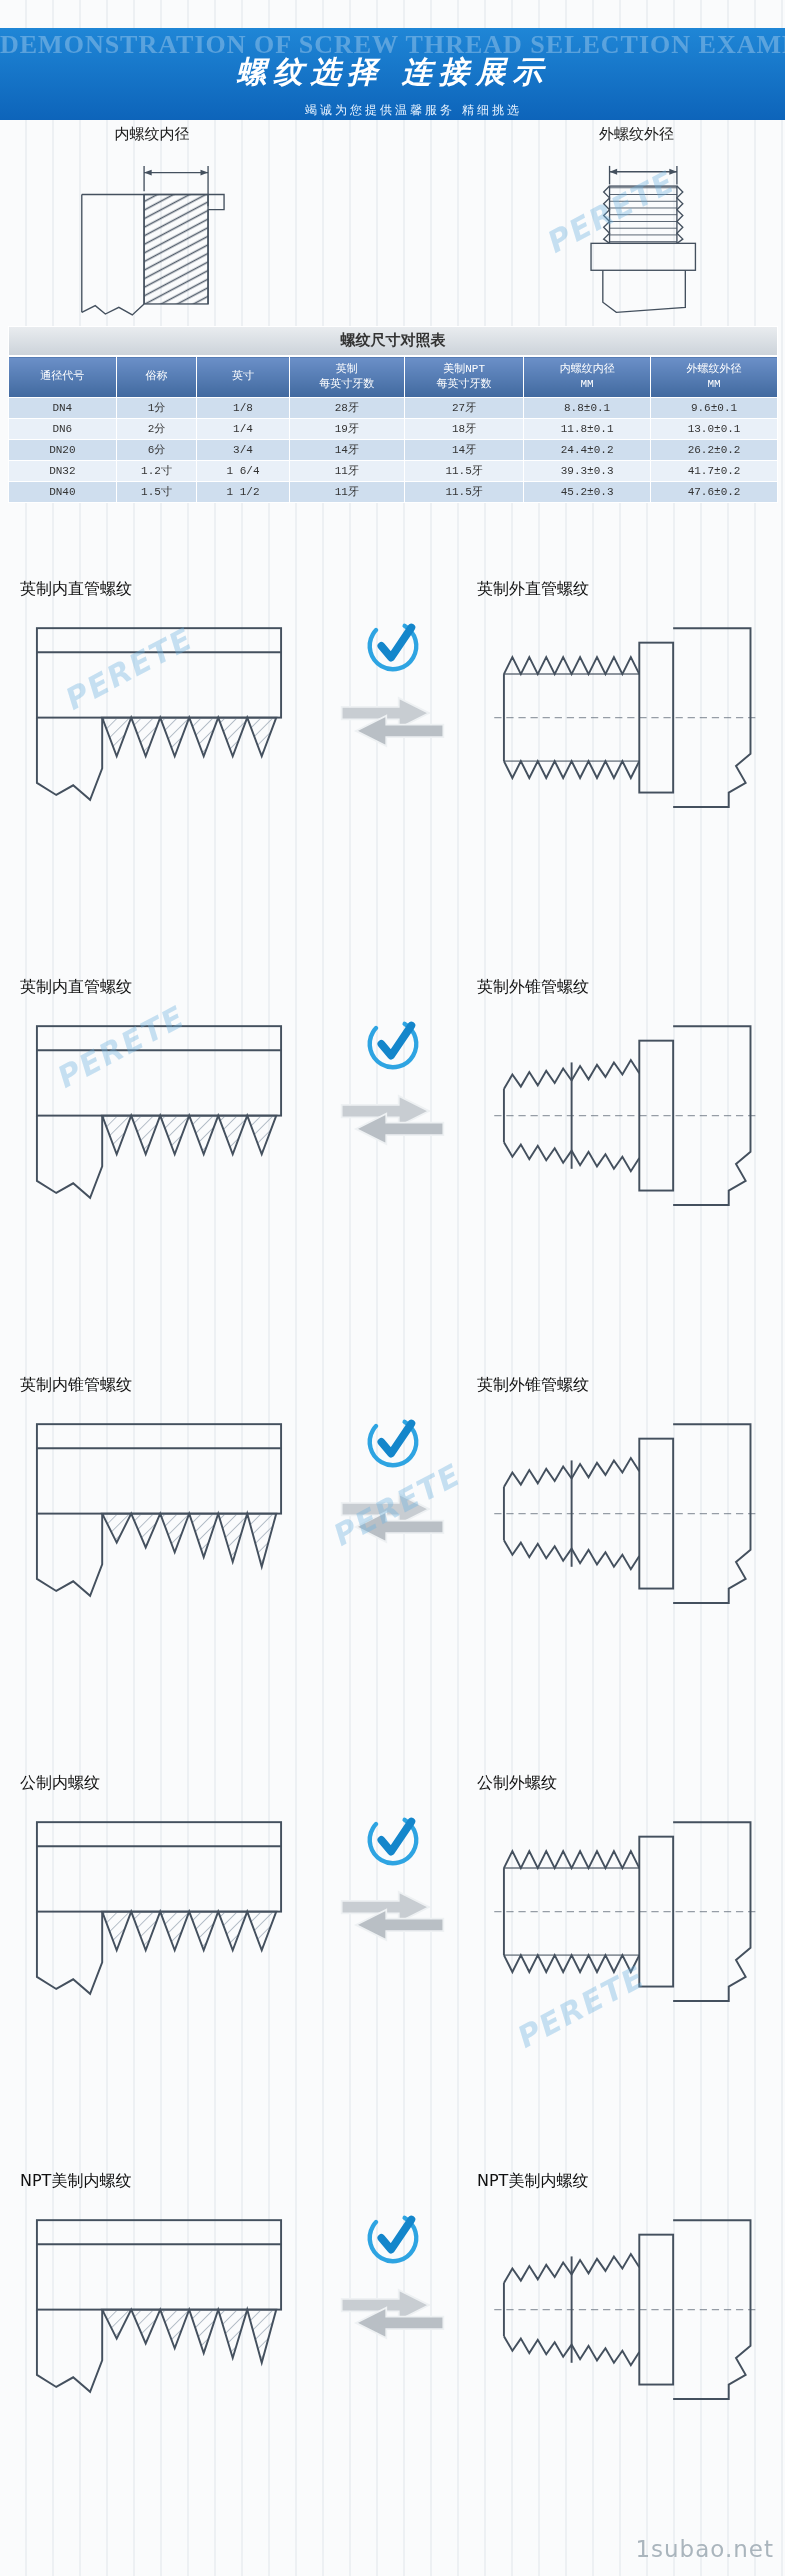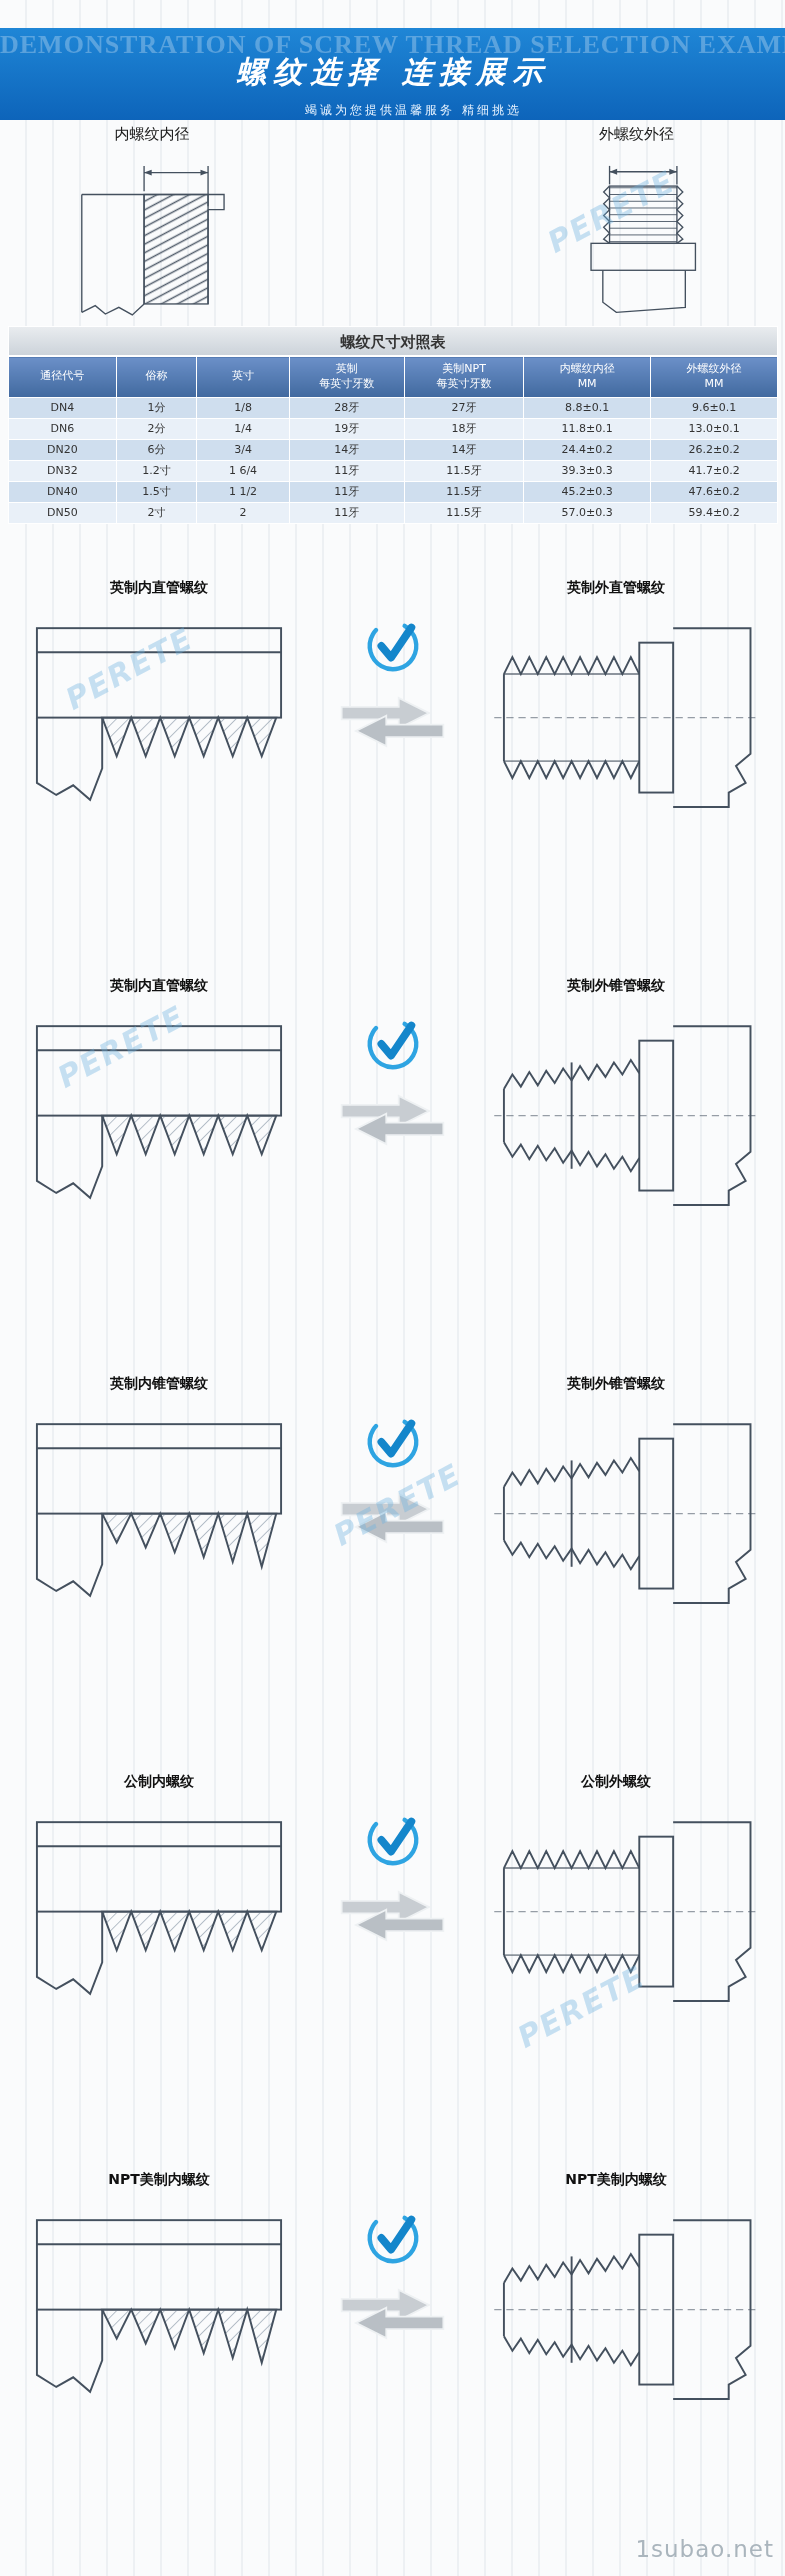--- a/index.html
+++ b/index.html
@@ -17,33 +17,33 @@
   .banner-title{padding-top:24px;font-size:30px;font-weight:bold;letter-spacing:7px;font-style:italic;}
   .banner-sub{margin-top:9px;font-size:12px;letter-spacing:3px;color:#e8f3ff;margin-left:41px;}
   
   .intro{position:absolute;left:0;top:121px;width:786px;height:204px;}
   .fig{position:absolute;top:4px;text-align:center;}
   .fig-left{left:30px;width:244px;}
   .fig-right{left:507px;width:259px;}
   .fig-label{font-size:15px;color:#1b1b1b;margin-bottom:0;}
   .fig svg{width:237px;height:181px;}
   
-  .tablewrap{position:absolute;left:8px;top:326px;width:770px;}
+  .tablewrap{position:absolute;left:8px;top:326px;width:770px;font-family:Liberation Mono, monospace;}
   .spec-title{height:30px;line-height:30px;text-align:center;font-size:15px;font-weight:bold;color:#333;
     background:linear-gradient(180deg,#e9ecef,#ccd3da);border:1px solid #fff;box-sizing:border-box;}
   table.spec{width:100%;border-collapse:collapse;table-layout:fixed;}
   table.spec th{background:linear-gradient(180deg,#6b90c8,#41699f);color:#fff;font-weight:normal;
     font-size:11px;line-height:1.35;padding:5px 1px;border:1px solid #fff;white-space:pre-line;vertical-align:middle;}
   table.spec td{font-size:11px;color:#333;text-align:center;padding:2.5px 1px;border:1px solid #fff;}
   table.spec tr:nth-child(odd) td{background:#cfdeee;}
   table.spec tr:nth-child(even) td{background:#e9f0f8;}
   
   #comparisons{position:absolute;left:0;top:565px;width:786px;}
   .cmp{position:relative;height:398px;}
-  .cmp-label{position:absolute;top:14px;font-size:14px;color:#111;font-weight:700;text-align:center;}
+  .cmp-label{position:absolute;top:14px;font-size:16px;color:#111;font-weight:400;}
   .lbl-left{left:20px;width:278px;}
   .lbl-right{left:477px;width:278px;}
   .cmp-row{position:absolute;left:0;top:46px;width:786px;display:flex;align-items:flex-start;}
   .draw{width:278px;height:212px;}
   .left-draw{margin-left:20px;}
   .cmp-mid{width:189px;display:flex;flex-direction:column;align-items:center;padding-top:2px;}
   .check{width:62px;height:62px;}
   .arrows{width:117px;height:66px;margin-top:14px;}
   
   .wm{position:absolute;transform:rotate(-28deg);font-size:30px;font-weight:bold;font-style:italic;
@@ -230,29 +230,20 @@
           </tr>
           <tr>
             <td>DN40</td>
             <td>1.5寸</td>
             <td>1 1/2</td>
             <td>11牙</td>
             <td>11.5牙</td>
             <td>45.2±0.3</td>
             <td>47.6±0.2</td>
           </tr>
-          <tr>
-            <td>DN50</td>
-            <td>2寸</td>
-            <td>2</td>
-            <td>11牙</td>
-            <td>11.5牙</td>
-            <td>57.0±0.3</td>
-            <td>59.4±0.2</td>
-          </tr>
         </tbody>
     </table>
   </div>
 
   <div id="comparisons">
     <section class="cmp">
       <div class="cmp-label lbl-left">英制内直管螺纹</div>
       <div class="cmp-label lbl-right">英制外直管螺纹</div>
       <div class="cmp-row">
         <svg class="draw left-draw" viewBox="0 0 230 175">

